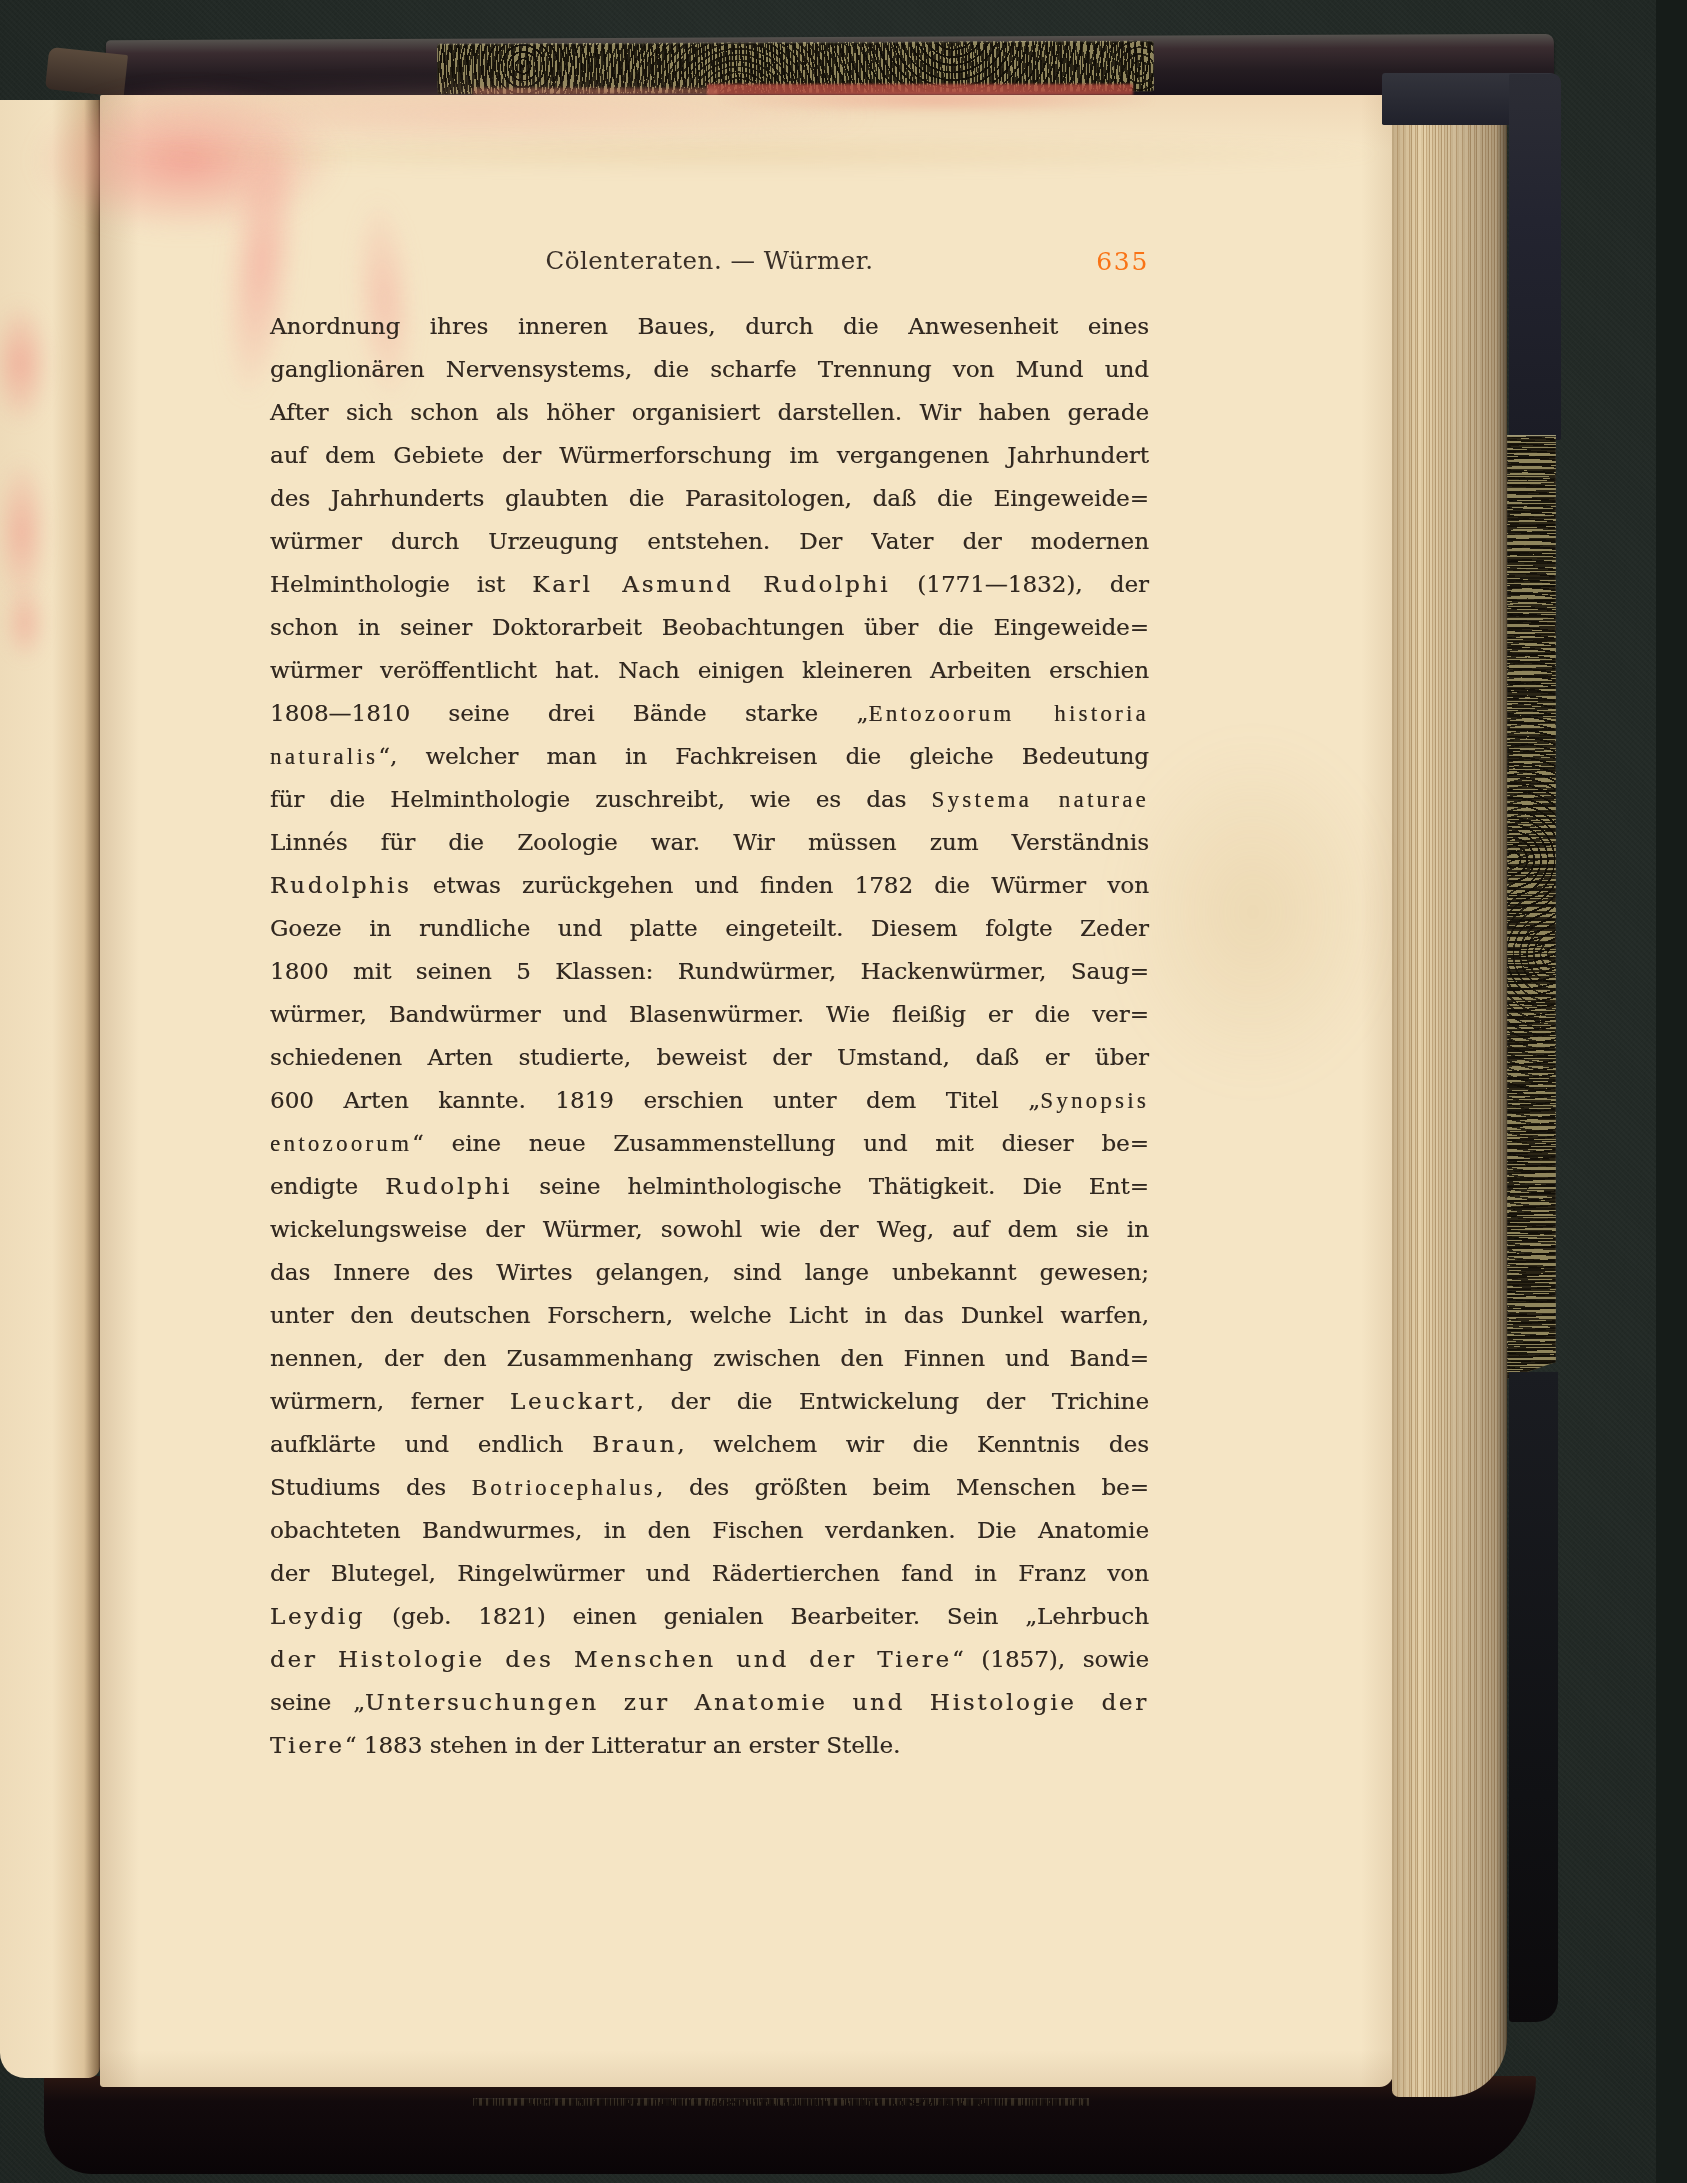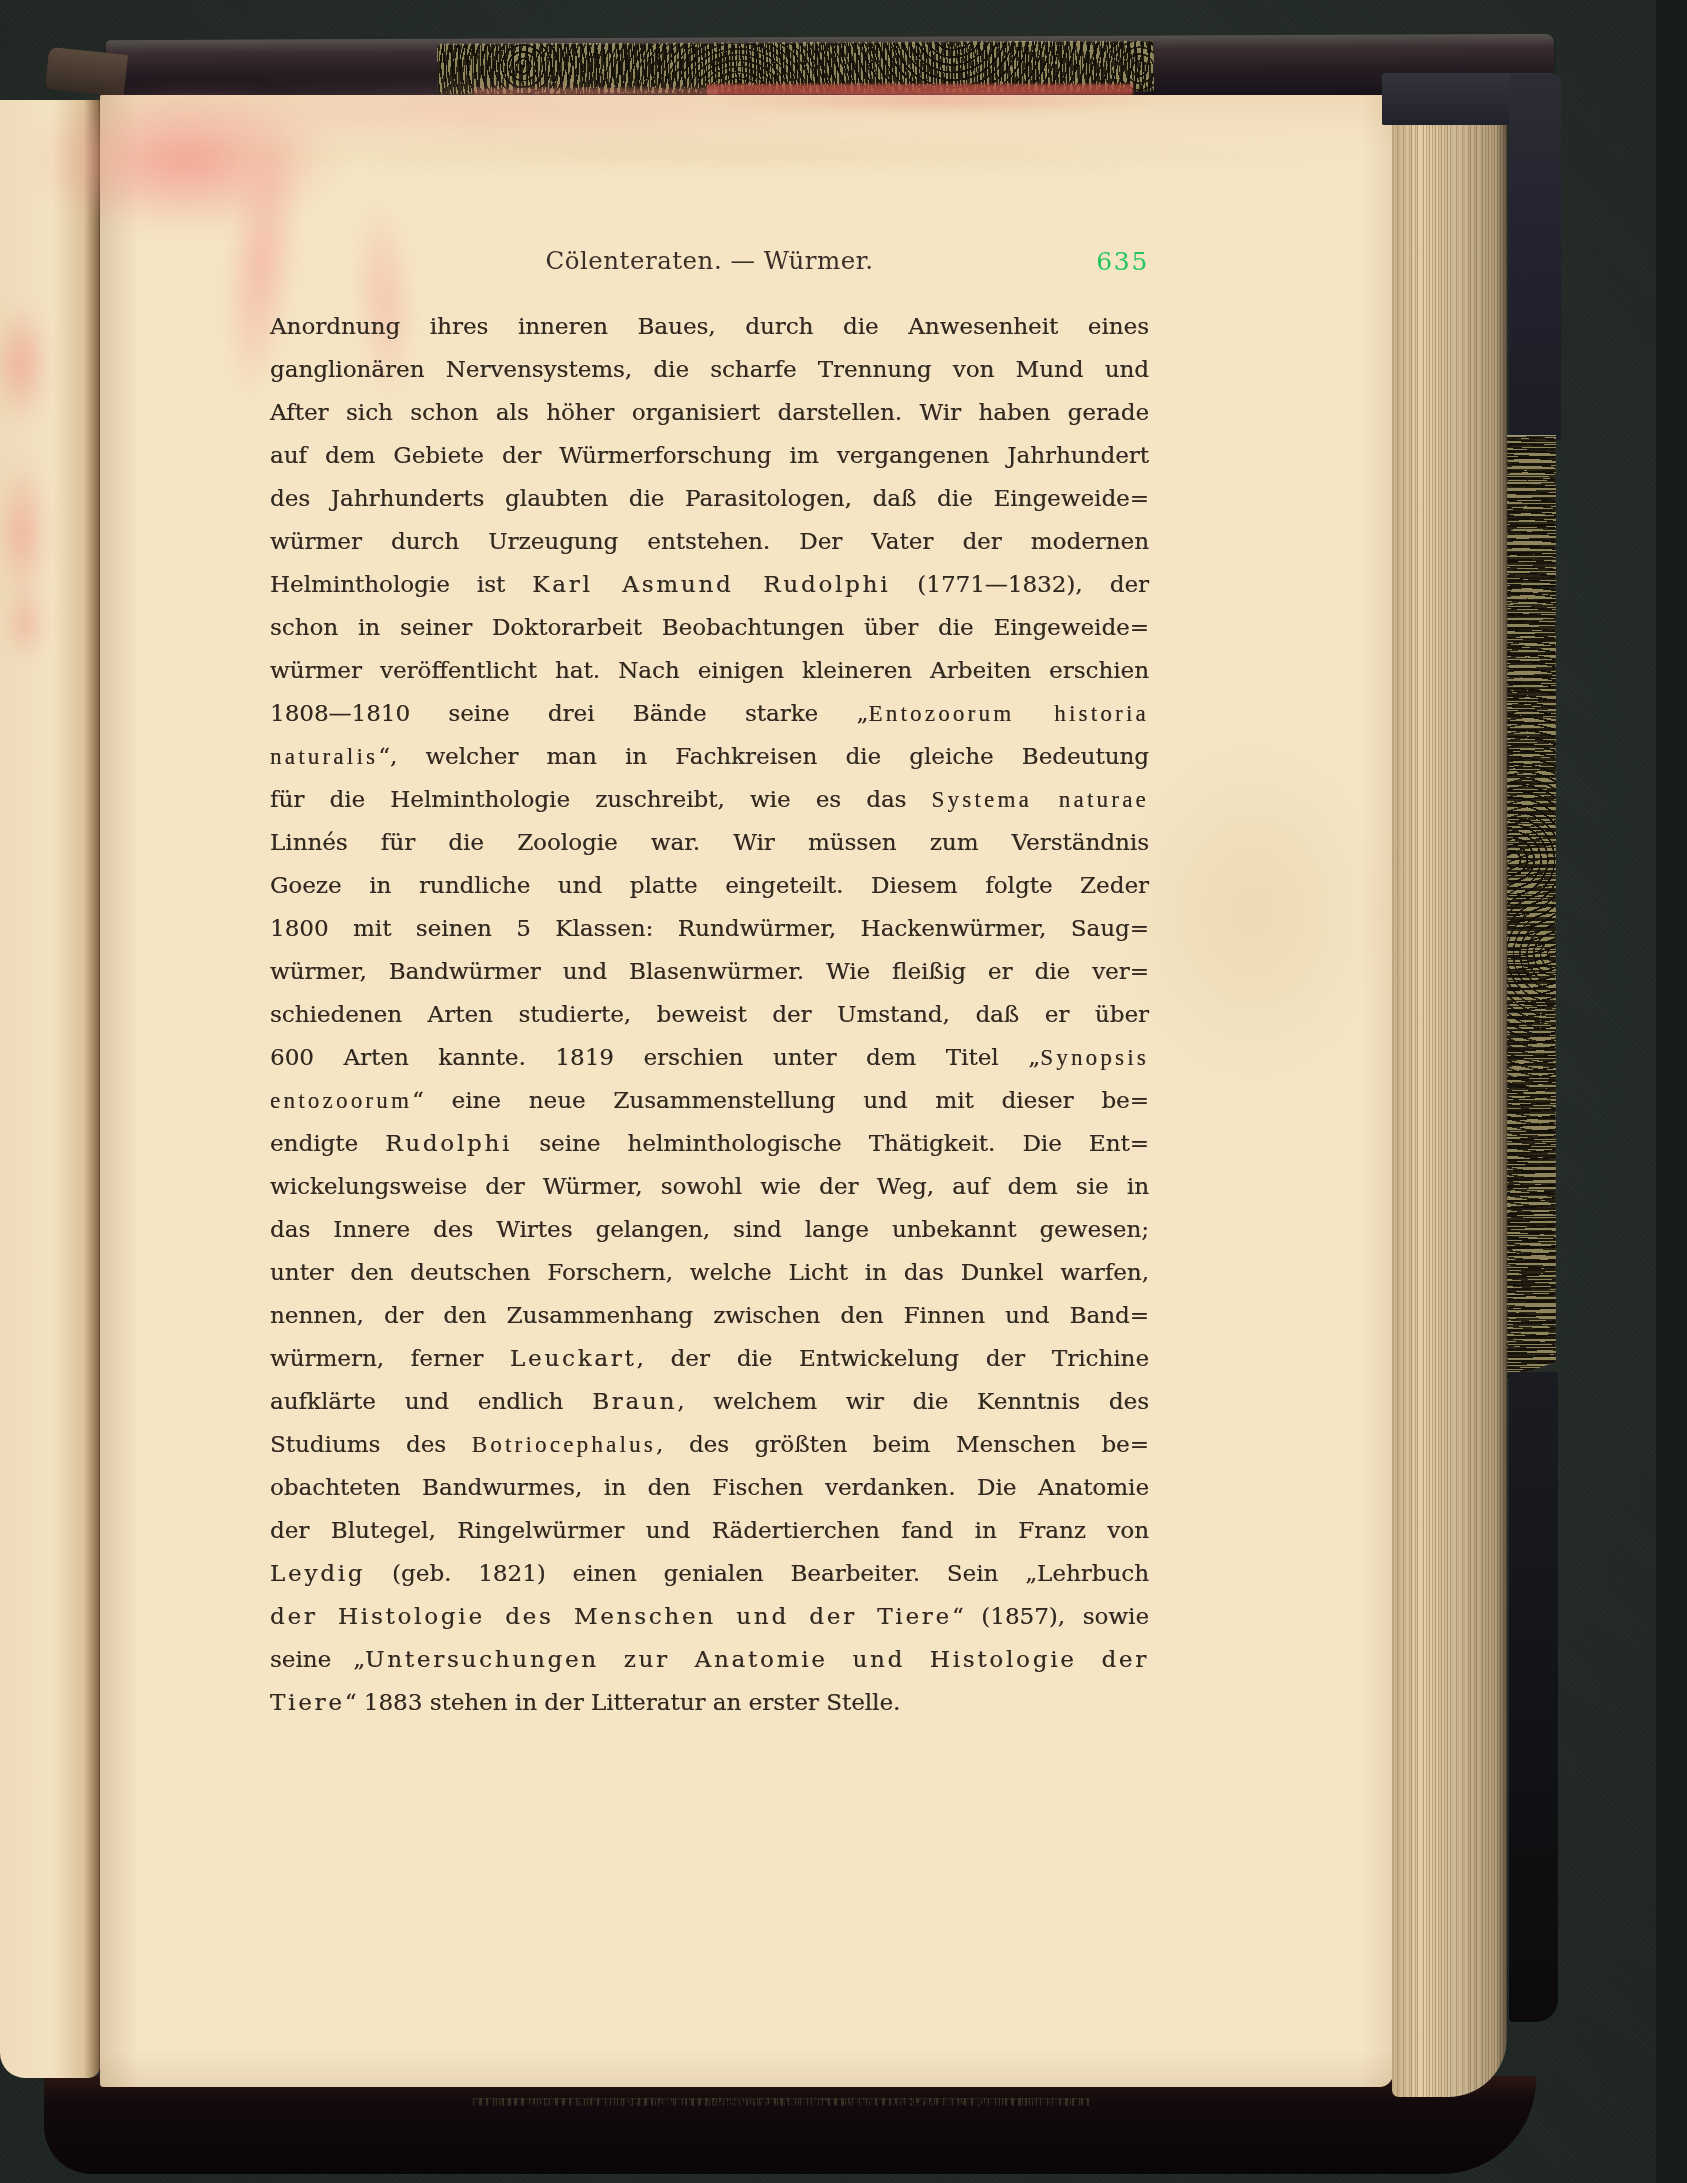--- a/index.html
+++ b/index.html
@@ -82,21 +82,21 @@
     background:radial-gradient(ellipse,rgba(240,140,130,.42) 0%,rgba(240,140,130,0) 70%);}
   #stain-pink-topright{left:722px;top:88px;width:430px;height:23.6px;filter:blur(4.2px);
     background:radial-gradient(ellipse,rgba(235,130,115,.4) 0%,rgba(235,130,115,0) 78%);}
   #stain-tan-band{left:110px;top:135px;width:1266px;height:37px;filter:blur(5.9px);
     background:radial-gradient(ellipse,rgba(215,175,115,.2) 0%,rgba(215,175,115,0) 80%);}
   #stain-tan-right{left:1122px;top:743px;width:262px;height:338px;filter:blur(20px);
     background:radial-gradient(ellipse,rgba(205,170,110,.2) 0%,rgba(205,170,110,0) 72%);}
   
   #header-row{position:absolute;left:270px;top:246px;width:879px;height:39px;color:#3a3028;}
   #header-title{display:block;text-align:center;font-size:24.5px;letter-spacing:0.5px;}
-  #page-number{position:absolute;right:0;top:0.8px;font-size:25px;letter-spacing:1.7px;color:#22c55e;}
+  #page-number{position:absolute;right:0;top:0.8px;font-size:25px;letter-spacing:1.7px;color:#f97316;}
   #body-text{position:absolute;left:270px;top:305px;width:879px;color:#312820;}
   .line{height:43px;line-height:43px;font-size:23px;
         text-align:justify;text-align-last:justify;
         text-shadow:0.3px 0.3px 0 rgba(49,40,32,.55);}
   .line.last{text-align-last:left;}
   .sp{letter-spacing:.12em;}
   .ant{font-family:"Liberation Serif", serif;letter-spacing:.14em;}
 </style>
 </head>
 <body>
@@ -142,20 +142,21 @@
       <div class="line"><span>auf dem Gebiete der Würmerforschung im vergangenen Jahrhundert</span></div>
       <div class="line"><span>des Jahrhunderts glaubten die Parasitologen, daß die Eingeweide=</span></div>
       <div class="line"><span>würmer durch Urzeugung entstehen. Der Vater der modernen</span></div>
       <div class="line"><span>Helminthologie ist </span><span class="sp">Karl Asmund Rudolphi</span><span> (1771—1832), der</span></div>
       <div class="line"><span>schon in seiner Doktorarbeit Beobachtungen über die Eingeweide=</span></div>
       <div class="line"><span>würmer veröffentlicht hat. Nach einigen kleineren Arbeiten erschien</span></div>
       <div class="line"><span>1808—1810 seine drei Bände starke „</span><span class="ant">Entozoorum historia</span></div>
       <div class="line"><span class="ant">naturalis</span><span>“, welcher man in Fachkreisen die gleiche Bedeutung</span></div>
       <div class="line"><span>für die Helminthologie zuschreibt, wie es das </span><span class="ant">Systema naturae</span></div>
       <div class="line"><span>Linnés für die Zoologie war. Wir müssen zum Verständnis</span></div>
+      <div class="line"><span class="sp">Rudolphis</span><span> etwas zurückgehen und finden 1782 die Würmer von</span></div>
       <div class="line"><span>Goeze in rundliche und platte eingeteilt. Diesem folgte Zeder</span></div>
       <div class="line"><span>1800 mit seinen 5 Klassen: Rundwürmer, Hackenwürmer, Saug=</span></div>
       <div class="line"><span>würmer, Bandwürmer und Blasenwürmer. Wie fleißig er die ver=</span></div>
       <div class="line"><span>schiedenen Arten studierte, beweist der Umstand, daß er über</span></div>
       <div class="line"><span>600 Arten kannte. 1819 erschien unter dem Titel „</span><span class="ant">Synopsis</span></div>
       <div class="line"><span class="ant">entozoorum</span><span>“ eine neue Zusammenstellung und mit dieser be=</span></div>
       <div class="line"><span>endigte </span><span class="sp">Rudolphi</span><span> seine helminthologische Thätigkeit. Die Ent=</span></div>
       <div class="line"><span>wickelungsweise der Würmer, sowohl wie der Weg, auf dem sie in</span></div>
       <div class="line"><span>das Innere des Wirtes gelangen, sind lange unbekannt gewesen;</span></div>
       <div class="line"><span>unter den deutschen Forschern, welche Licht in das Dunkel warfen,</span></div>

